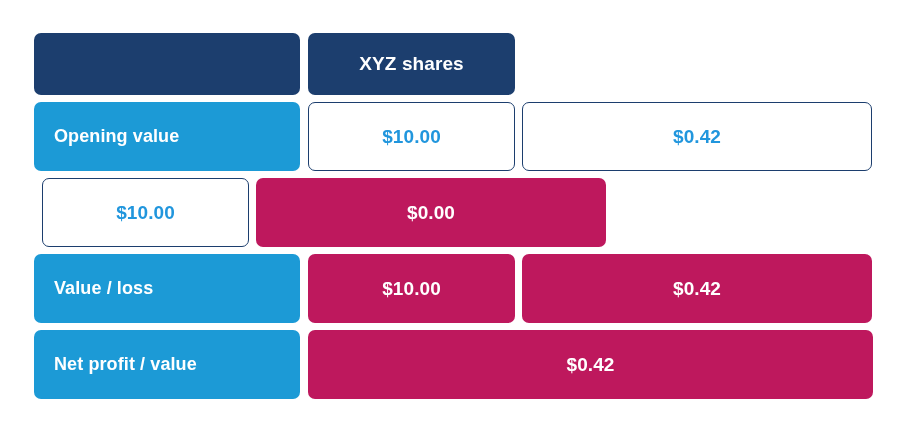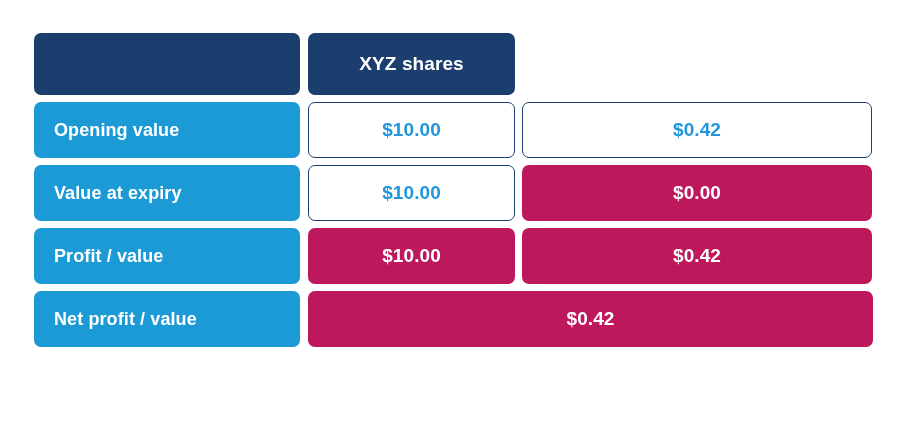--- a/index.html
+++ b/index.html
@@ -43,21 +43,21 @@
   .col-label  { width: 266px; flex: 0 0 266px; }
   .col-mid    { width: 207px; flex: 0 0 207px; }
   .col-right  { width: 350px; flex: 0 0 350px; }
   .col-merged { width: 565px; flex: 0 0 565px; }
 
   .gap-a { width: 8px;  flex: 0 0 8px; }
   .gap-b { width: 7px;  flex: 0 0 7px; }
 
   
   .row-header { height: 62px; }
-  .row-data   { height: 56px; }
+  .row-data   { height: 69px; }
   .row-gap    { height: 7px; }
 
   
   .cell-header {
     background: #1c3e6e;
     color: #ffffff;
     justify-content: center;
     font-size: 19px;
   }
   .cell-header-blank {
@@ -102,31 +102,30 @@
     <div class="cell cell-label col-label">Opening value</div>
     <div class="gap-a"></div>
     <div class="cell cell-white col-mid">$10.00</div>
     <div class="gap-b"></div>
     <div class="cell cell-white col-right">$0.42</div>
   </div>
 
   <div class="row-gap"></div>
 
   <div class="table-row row-data">
-    <div class="cell cell-label col-label">Value at expiry</div>
     <div class="gap-a"></div>
     <div class="cell cell-white col-mid">$10.00</div>
     <div class="gap-b"></div>
     <div class="cell cell-fill col-right">$0.00</div>
   </div>
 
   <div class="row-gap"></div>
 
   <div class="table-row row-data">
-    <div class="cell cell-label col-label">Profit / value</div>
+    <div class="cell cell-label col-label">Value / loss</div>
     <div class="gap-a"></div>
     <div class="cell cell-fill col-mid">$10.00</div>
     <div class="gap-b"></div>
     <div class="cell cell-fill col-right">$0.42</div>
   </div>
 
   <div class="row-gap"></div>
 
   <div class="table-row row-data">
     <div class="cell cell-label col-label">Net profit / value</div>

